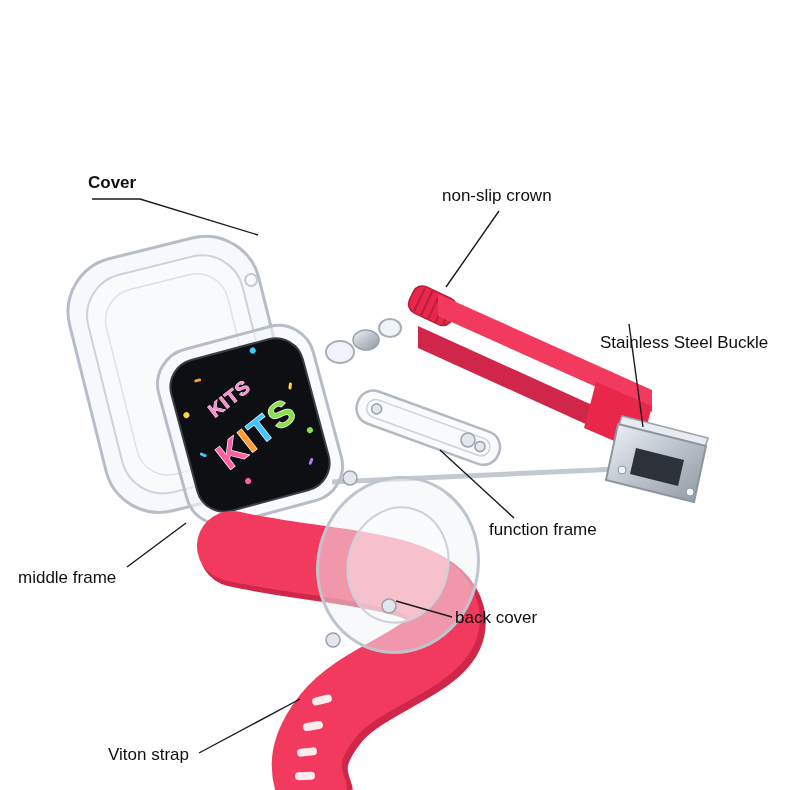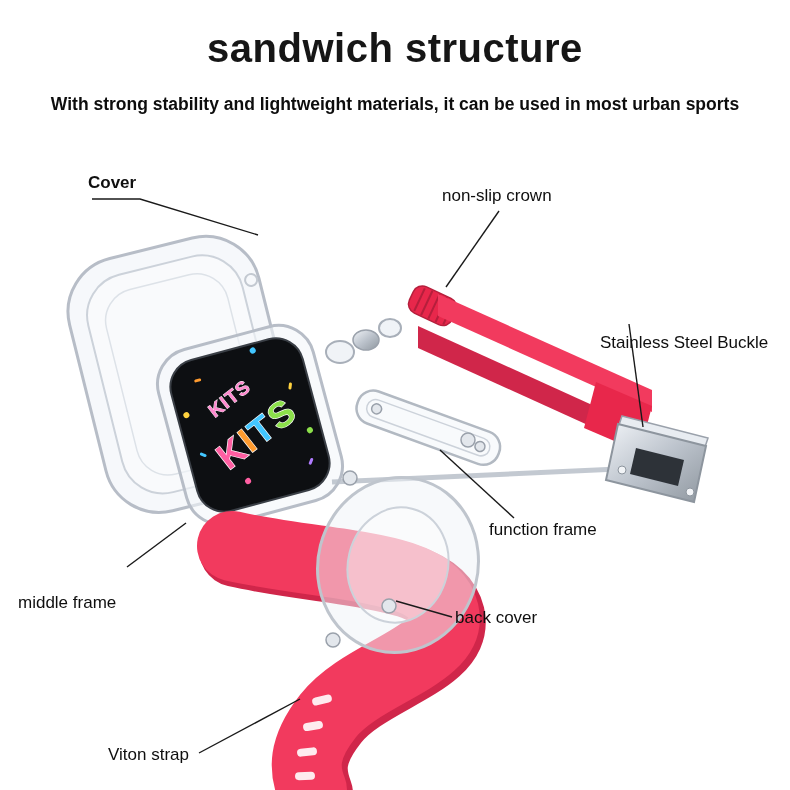--- a/index.html
+++ b/index.html
@@ -22,21 +22,21 @@
     text-align:center; font-size:17.5px; font-weight:700; color:#0d0d0d;
   }
   .callout {
     position:absolute; font-size:17px; font-weight:500;
     color:#0f0f0f; white-space:nowrap;
   }
   .callout-cover        { left:88px;  top:173px;font-weight:bold; }
   .callout-crown        { left:442px; top:186px; }
   .callout-buckle       { left:600px; top:301px;margin-top:32px; }
   .callout-function     { left:489px; top:520px; }
-  .callout-middle-frame { left:18px;  top:568px;margin-top:25px; }
+  .callout-middle-frame { left:18px;  top:568px; }
   .callout-back-cover   { left:455px; top:608px; }
   .callout-viton        { left:108px; top:745px; }
   svg.art { position:absolute; left:0; top:0; }
   .face-big { font-size:36px; font-weight:800; letter-spacing:2px; }
   .face-big tspan { stroke:#ffffff; stroke-width:1.3px; paint-order:stroke; }
   .face-small { font-size:19px; font-weight:800; fill:#ff8bd0; letter-spacing:1px;
                 stroke:#ffffff; stroke-width:0.8px; paint-order:stroke; }
 </style>
 </head>
 <body>
@@ -149,22 +149,20 @@
       <polyline points="92,199 140,199 258,235"></polyline>
       <polyline points="499,211 446,287"></polyline>
       <polyline points="629,324 643,427"></polyline>
       <polyline points="514,518 440,450"></polyline>
       <polyline points="127,567 186,523"></polyline>
       <polyline points="452,617 396,601"></polyline>
       <polyline points="199,753 300,699"></polyline>
     </g>
   </svg>
 
-  <h1 class="title">sandwich structure</h1>
-  <p class="subtitle">With strong stability and lightweight materials, it can be used in most urban sports</p>
 
   <div class="callout callout-cover">Cover</div>
   <div class="callout callout-crown">non-slip crown</div>
   <div class="callout callout-buckle">Stainless Steel Buckle</div>
   <div class="callout callout-function">function frame</div>
   <div class="callout callout-middle-frame">middle frame</div>
   <div class="callout callout-back-cover">back cover</div>
   <div class="callout callout-viton">Viton strap</div>
 
 </div>

